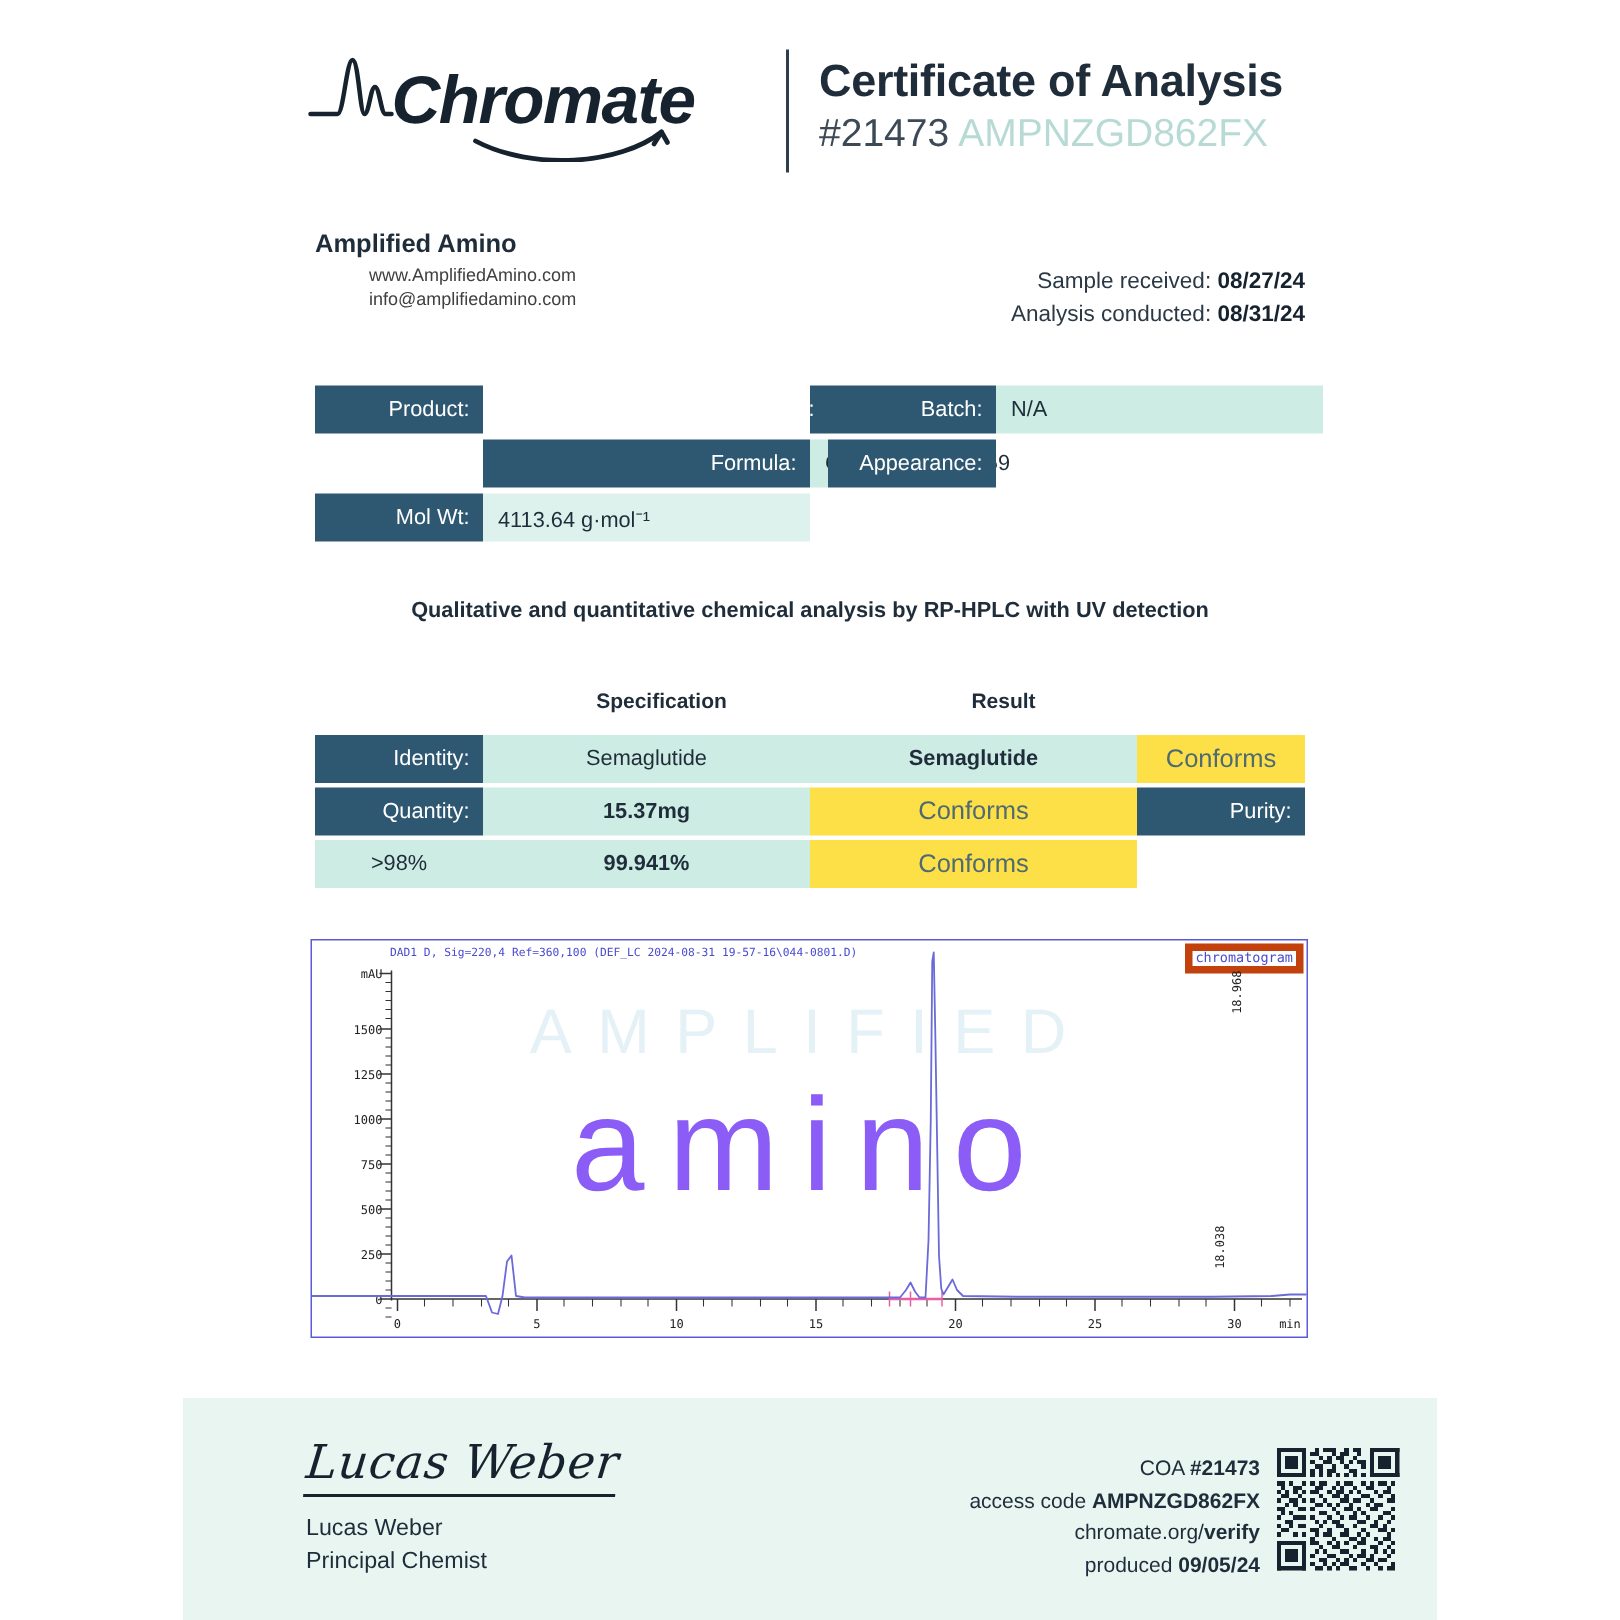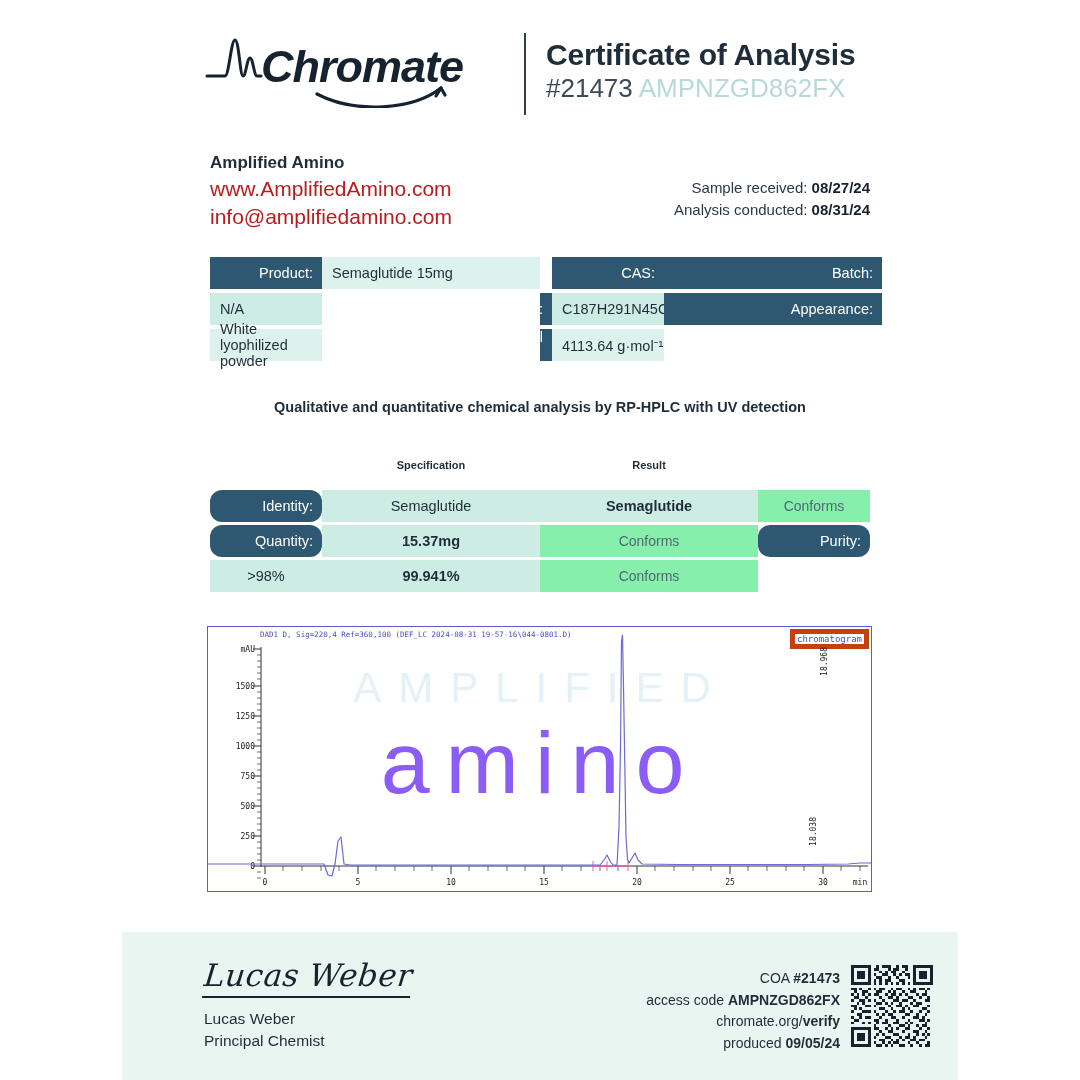--- a/index.html
+++ b/index.html
@@ -55,22 +55,23 @@
     position: absolute;
     left: 210px; top: 152px;
     line-height: 1.35;
   }
   .company-name {
     font-size: 17px;
     font-weight: bold;
     color: #1f2d3a;
   }
   .company-line {
-    font-size: 21px;
-    color: #b91c1c;
+    font-size: 12px;
+    color: #404040;
+    margin-left: 36px;
   }
   .dates {
     position: absolute;
     right: 210px; top: 177px;
     text-align: right;
     line-height: 1.45;
     font-size: 15px;
     color: #2b3946;
   }
   .dates b { color: #16222e; }
@@ -118,53 +119,54 @@
     color: #1f2d3a;
   }
 
   
   .res-head {
     position: absolute;
     left: 210px; top: 459px;
     width: 660px;
     display: grid;
     grid-template-columns: 112px 218px 218px 112px;
-    font-size: 11px;
+    font-size: 14px;
     font-weight: bold;
     color: #1f2d3a;
+    gap: 10px;
   }
   .res-head div { text-align: center; }
 
   .res-table {
     position: absolute;
     left: 210px; top: 490px;
     width: 660px;
     display: grid;
     grid-template-columns: 112px 218px 218px 112px;
     grid-auto-rows: 32px;
     row-gap: 3px;
     column-gap: 0px;
   }
-  .res-table .lbl { justify-content: flex-end; border-radius: 12px; }
+  .res-table .lbl { justify-content: flex-end; }
   .cell-spec {
     background: #cdece3;
     font-size: 14.5px;
     display: flex; align-items: center; justify-content: center;
     color: #1f2d3a;
   }
   .cell-res {
     background: #cdece3;
     font-size: 14.5px;
     font-weight: bold;
     display: flex; align-items: center; justify-content: center;
     color: #1f2d3a;
   }
   .cell-conf {
-    background: #86efac;
-    font-size: 14px;
+    background: #fde047;
+    font-size: 17px;
     display: flex; align-items: center; justify-content: center;
     color: #4f6a72;
   }
 
   
   .chrom-box {
     position: absolute;
     left: 207px; top: 626px;
     width: 665px; height: 266px;
     border: 1px solid #5b5bd6;
@@ -309,32 +311,30 @@
     <b>08/27/24</b>
   </div>
   <div>
     <span>Analysis conducted:</span>
     <b>08/31/24</b>
   </div>
 </div>
 
 <div class="info-table">
   <div class="lbl">Product:</div>
-  <div class="val">Semaglutide 15mg</div>
   <div class="spacer"></div>
   <div class="lbl">CAS:</div>
 
   <div class="lbl">Batch:</div>
   <div class="val alt">N/A</div>
   <div class="spacer"></div>
   <div class="lbl">Formula:</div>
   <div class="val alt">C187H291N45O59</div>
 
   <div class="lbl">Appearance:</div>
-  <div class="val">White lyophilized powder</div>
   <div class="spacer"></div>
   <div class="lbl">Mol Wt:</div>
   <div class="val">4113.64 g·mol⁻¹</div>
 </div>
 
 <div class="analysis-caption">Qualitative and quantitative chemical analysis by RP-HPLC with UV detection</div>
 
 <div class="res-head">
   <div></div>
   <div>Specification</div>

